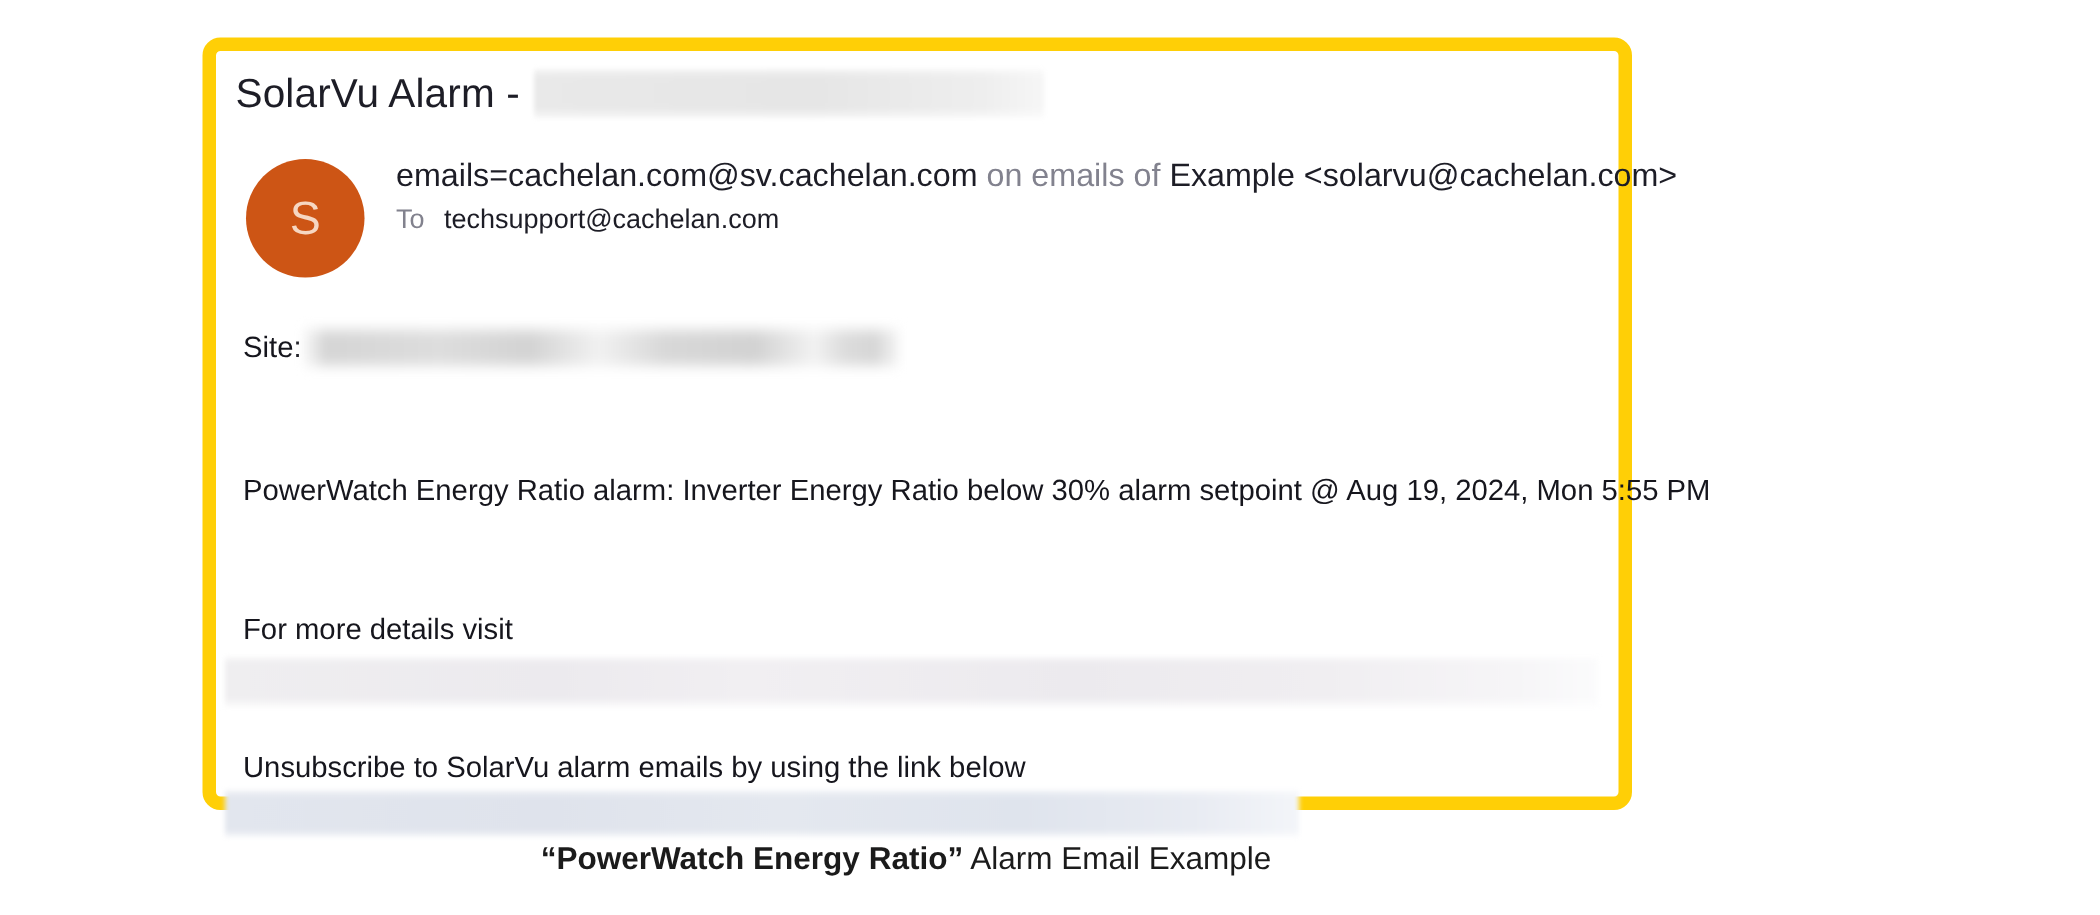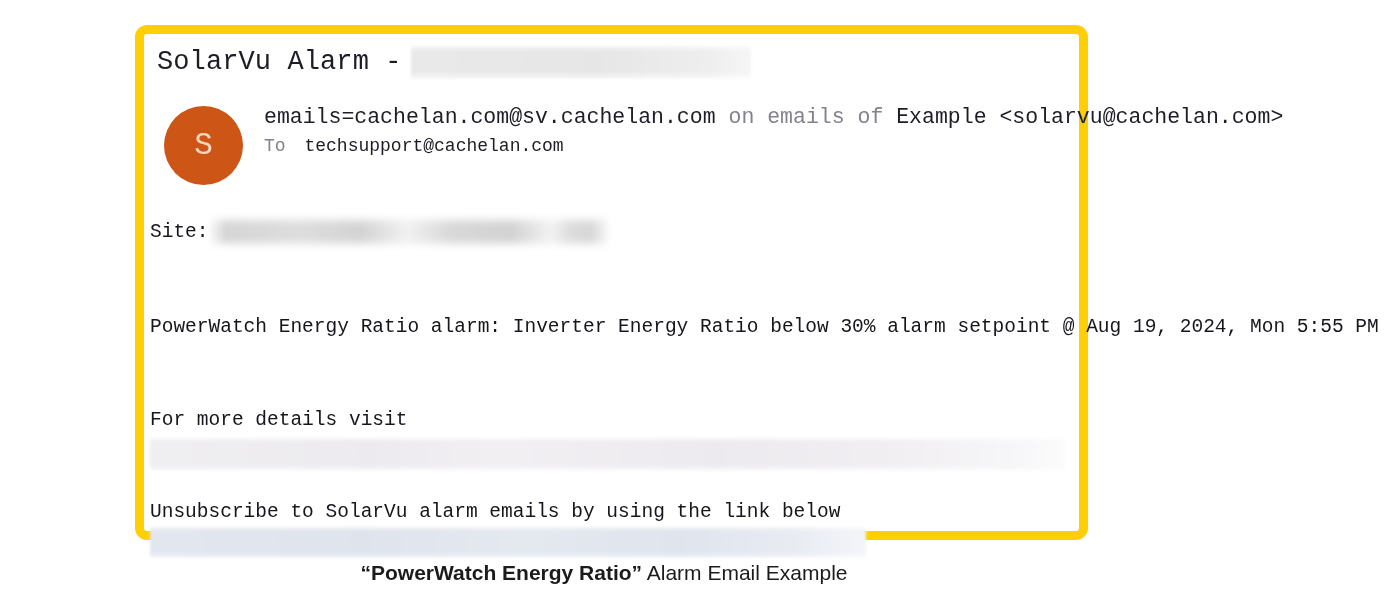--- a/index.html
+++ b/index.html
@@ -19,21 +19,20 @@
   #email-card {
     position: absolute;
     left: 135px;
     top: 25px;
     width: 953px;
     height: 515px;
     box-sizing: border-box;
     background: #ffffff;
     border: 9px solid var(--frame, #FFCF06);
     border-radius: 12px;
-    font-family: Liberation Mono, monospace;
   }
 
   
   #subject-row {
     position: absolute;
     left: 13px;
     top: 8px;
     height: 40px;
     display: flex;
     align-items: center;
@@ -106,20 +105,21 @@
   }
   #to-line .muted { color: #82828e; margin-right: 8px; }
 
   
   .body-text {
     position: absolute;
     font-size: 19.5px;
     color: #16161d;
     white-space: nowrap;
     line-height: 26px;
+    margin-left: 12px;
   }
   #site-row   { left: 6px; top: 183px; display: flex; align-items: center; }
   #site-label { font-size: 19.5px; color: #16161d; }
   #site-redaction {
     margin-left: 2px;
     width: 397px;
     height: 30px;
     background:
       linear-gradient(to bottom,
         rgba(255,255,255,.8) 0%,

